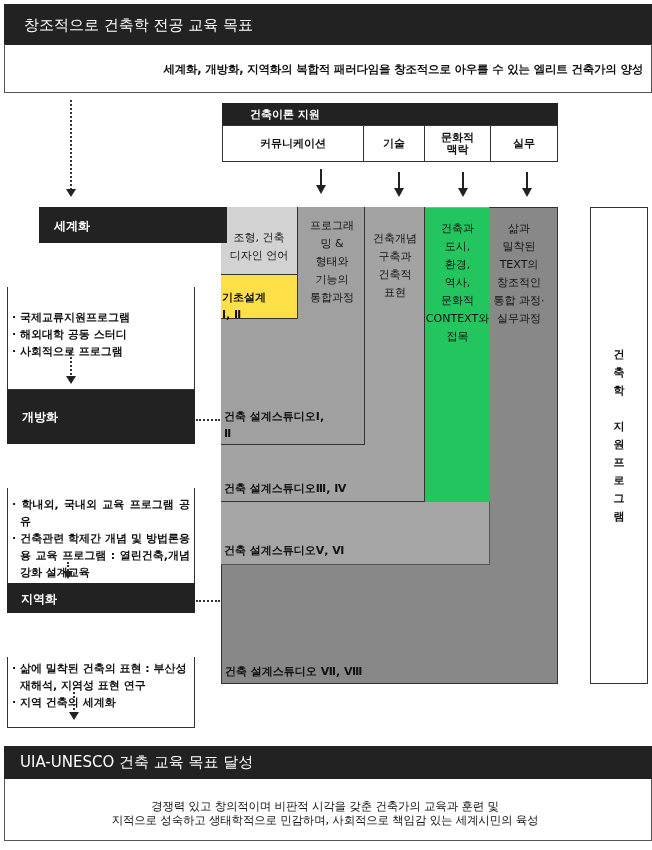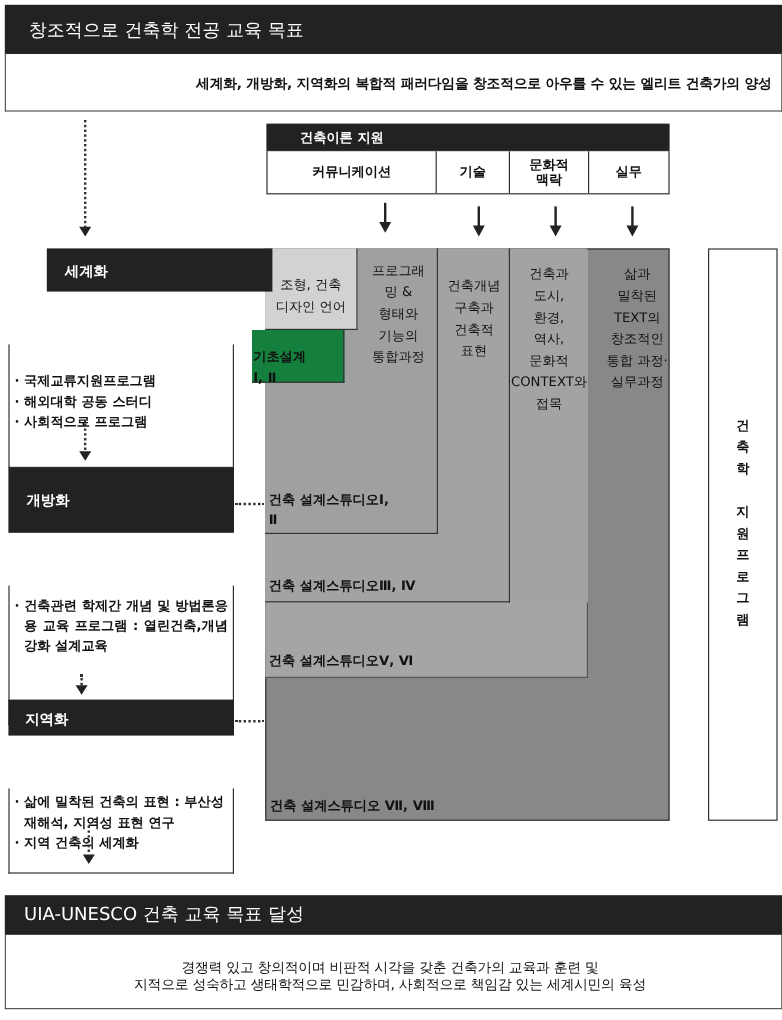--- a/index.html
+++ b/index.html
@@ -19,24 +19,24 @@
 
   .down-arrow { width: 2px; background: #222; }
   .arrowhead { width: 0; height: 0; border-left: 5px solid transparent; border-right: 5px solid transparent; border-top: 9px solid #222; }
 
   
   #blk-outer { left: 221px; top: 207px; width: 337px; height: 477px; background: #888888; border: 1px solid #333; }
   #blk-vvi { left: 221px; top: 207px; width: 269px; height: 358px; background: #a5a5a5; border-right: 1px solid #555; border-bottom: 1px solid #555; }
   #blk-iiiiv { left: 221px; top: 207px; width: 204px; height: 295px; background: #a3a3a3; border-right: 1px solid #333; border-bottom: 1px solid #333; }
   #blk-iii { left: 221px; top: 207px; width: 144px; height: 238px; background: #a0a0a0; border-right: 1px solid #333; border-bottom: 1px solid #333; }
   #blk-light1 { left: 221px; top: 207px; width: 77px; height: 68px; background: #d2d2d2; border-right: 1px solid #333; border-bottom: 1px solid #333; }
-  #blk-light2 { left: 210px; top: 275px; width: 77px; height: 44px; background: #15803d; border-right: 1px solid #333; border-bottom: 1px solid #333; }
+  #blk-light2 { left: 221px; top: 275px; width: 77px; height: 44px; background: #fde047; border-right: 1px solid #333; border-bottom: 1px solid #333; }
   #col-concept { left: 366px; top: 208px; width: 58px; height: 237px; }
-  #col-context { left: 425px; top: 208px; width: 65px; height: 294px; background: #a3a3a3; }
-  #col-life { left: 502px; top: 208px; width: 58px; height: 476px; }
+  #col-context { left: 425px; top: 208px; width: 65px; height: 294px; background: #22c55e; }
+  #col-life { left: 490px; top: 208px; width: 58px; height: 476px; }
 
   .coltext { font-size: 11px; font-weight: normal; text-align: center; line-height: 18px; color: #111; }
   .studio-label { font-size: 11px; font-weight: bold; color: #111; line-height: 17px; }
 
   
   #side-box { left: 590px; top: 207px; width: 58px; height: 477px; border: 1px solid #333; background: #fff; }
   #side-text { width: 100%; text-align: center; font-size: 11px; font-weight: bold; line-height: 18px; padding-top: 138px; }
 
   
   .lhead { font-size: 12px; font-weight: bold; }
@@ -178,20 +178,21 @@
 </div>
 
 <div class="abs dotv" style="left:70px; top:350px; height:25px;"></div>
 <div class="abs small-arrowhead" style="left:66px; top:376px;"></div>
 
 <div id="open-head" class="abs dark lhead">
   <span>개방화</span>
 </div>
 <div id="open-body" class="abs lbody">
   <ul>
+    <li>학내외, 국내외 교육 프로그램 공유</li>
     <li>건축관련 학제간 개념 및 방법론응용 교육 프로그램 : 열린건축,개념강화 설계교육</li>
   </ul>
 </div>
 <div class="abs doth" style="left:196px; top:419px; width:24px;"></div>
 
 <div class="abs dotv" style="left:67px; top:562px; height:9px;"></div>
 <div class="abs small-arrowhead" style="left:63px; top:571px;"></div>
 
 <div id="local-head" class="abs dark lhead">
   <span>지역화</span>

